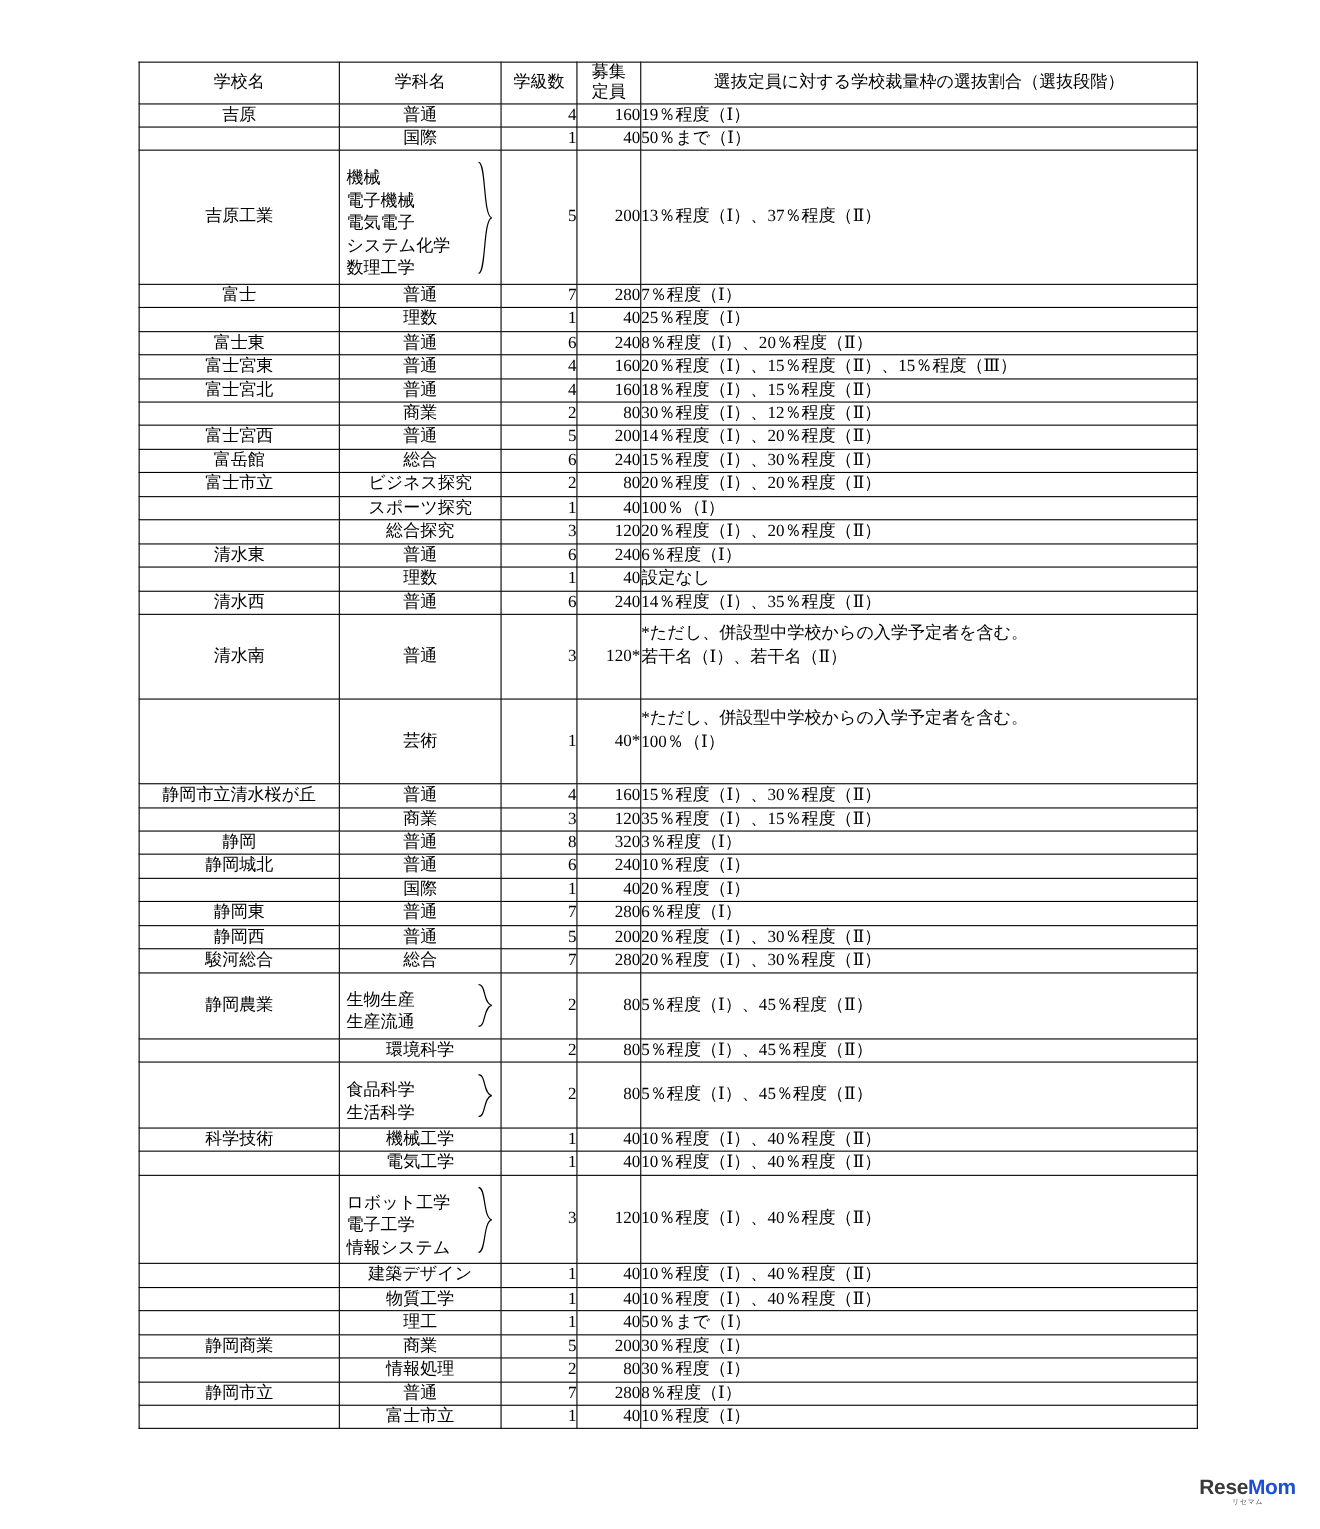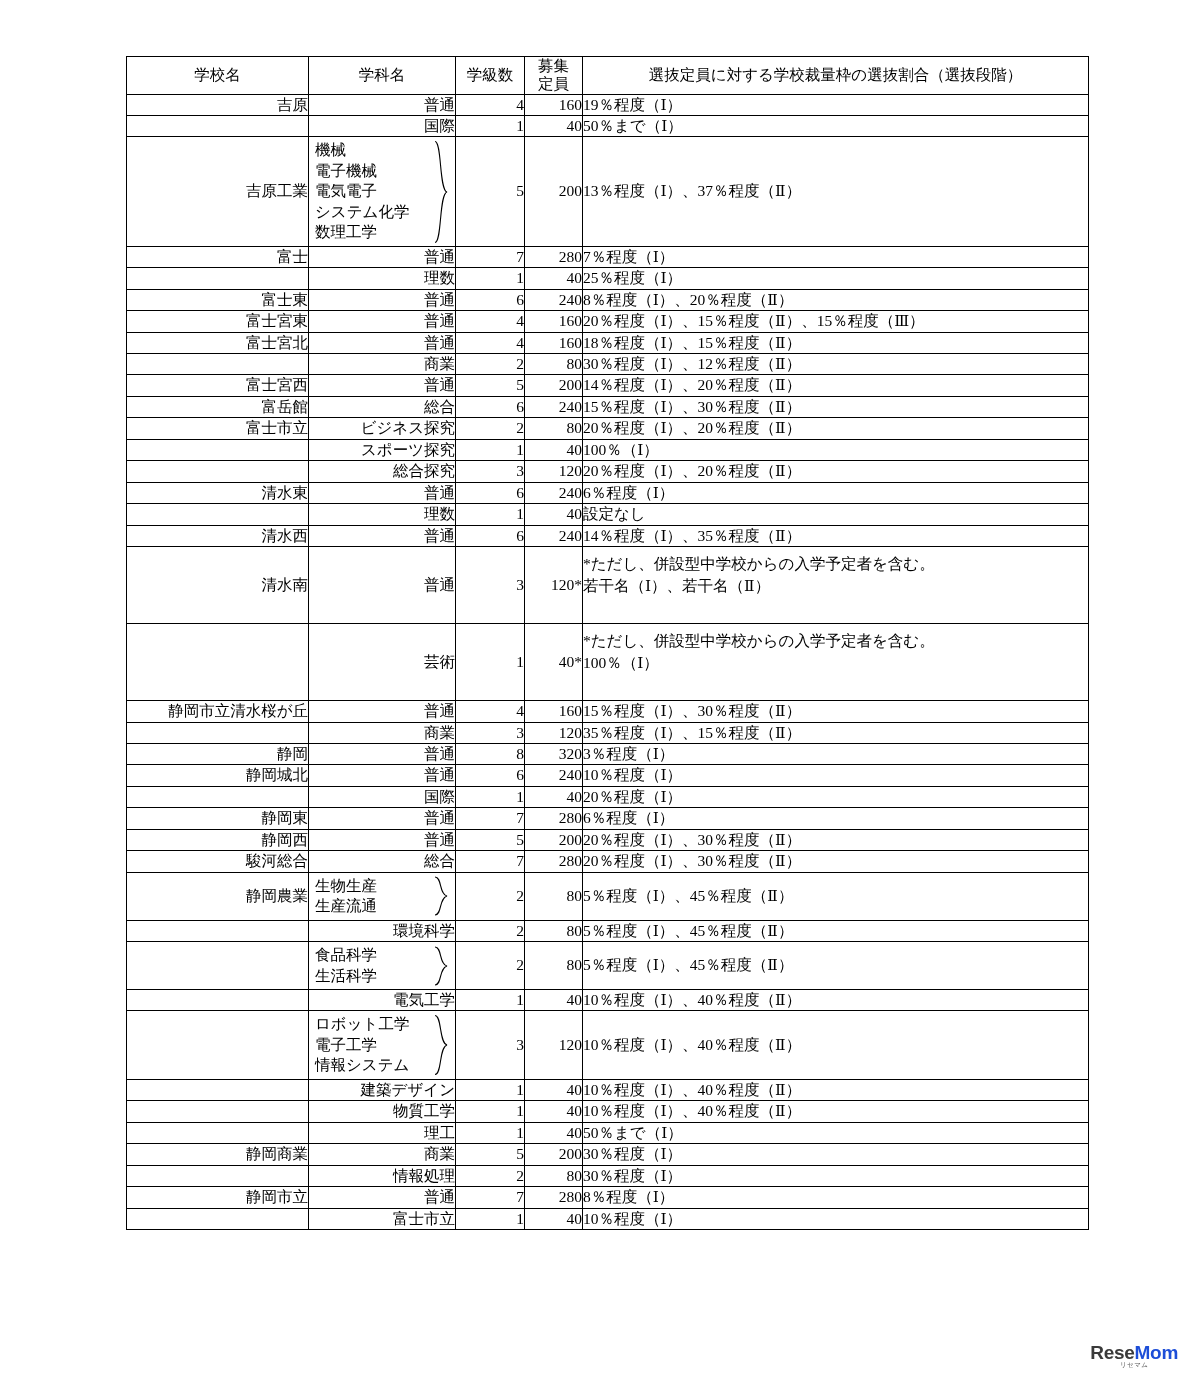--- a/index.html
+++ b/index.html
@@ -23,30 +23,30 @@
   
   col.c-school{width:182px;}
   col.c-dept{width:147px;}
   col.c-class{width:69px;}
   col.c-quota{width:58px;}
   col.c-rate{width:506px;}
 
   thead td{text-align:center;font-size:15.5px;padding:3px 0;}
   thead td.two-line{line-height:1.18;}
 
-  td.school{padding:2px 0 2px 6px;text-align:right;vertical-align:top;margin-top:31px;}
+  td.school{padding:2px 0 2px 6px;text-align:center;vertical-align:top;margin-top:31px;}
   td.school.mid{vertical-align:middle;}
-  td.dept{padding:2px 0 2px 6px;text-align:right;white-space:nowrap;}
+  td.dept{padding:2px 0 2px 6px;text-align:center;white-space:nowrap;}
   td.num{text-align:right;padding:2px 3px 2px 0;}
   td.rate{padding:2px 0 2px 4px;text-align:left;}
   td.rate.multi{line-height:1.42;}
 
   
   .braceWrap{position:relative;display:block;padding:3px 0 3px 6px;}
-  .braceWrap .names{display:block;}
+  .braceWrap .names{display:block;margin-top:12px;}
   .braceWrap .names span{display:block;white-space:nowrap;}
   .brace{
     position:absolute;
     right:4px;
     top:50%;
     transform:translateY(-50%);
     font-size:0px;
     line-height:0;
     width:18px;
   }
@@ -350,20 +350,27 @@
                   <path d="M2 2 C 9 2, 6 19, 14 21 C 6 23, 9 40, 2 40" fill="none" stroke="#000" stroke-width="1.1"></path>
                 </svg>
               </span>
             </span>
           </td>
           <td class="num">2</td>
           <td class="num">80</td>
           <td class="rate">5％程度（Ⅰ）、45％程度（Ⅱ）</td>
         </tr>
         <tr>
+          <td class="school">科学技術</td>
+          <td class="dept">機械工学</td>
+          <td class="num">1</td>
+          <td class="num">40</td>
+          <td class="rate">10％程度（Ⅰ）、40％程度（Ⅱ）</td>
+        </tr>
+        <tr>
           <td class="school"></td>
           <td class="dept">電気工学</td>
           <td class="num">1</td>
           <td class="num">40</td>
           <td class="rate">10％程度（Ⅰ）、40％程度（Ⅱ）</td>
         </tr>
         <tr>
           <td class="school mid"></td>
           <td>
             <span class="braceWrap">

